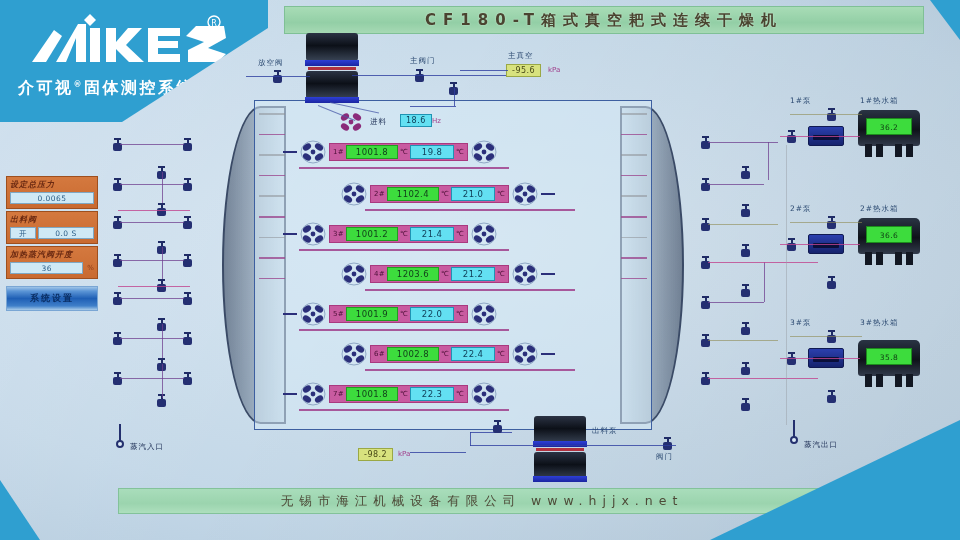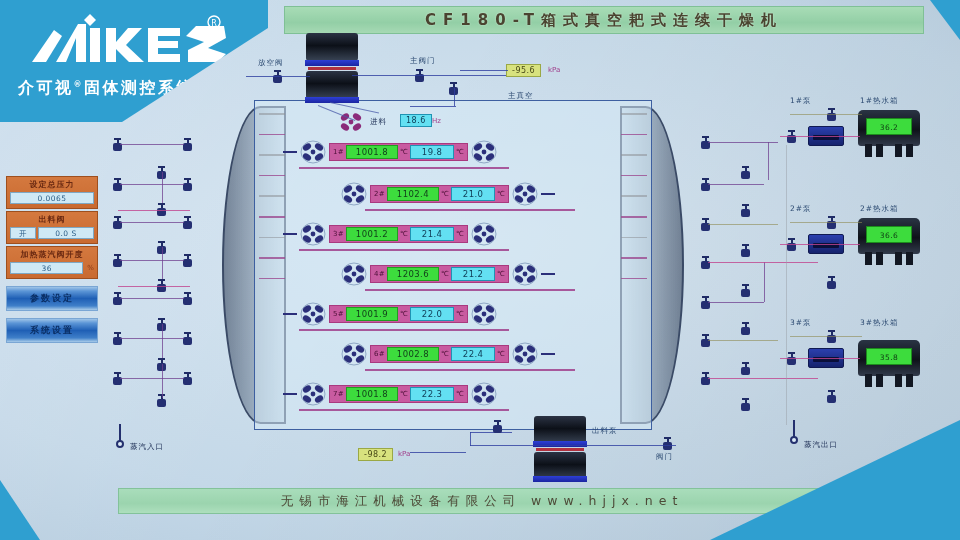--- a/index.html
+++ b/index.html
@@ -47,22 +47,22 @@
 
   
   #left-panel { position:absolute; left:6px; top:176px; width:92px; }
   .orange-box {
     background:linear-gradient(180deg,#d4793f,#c96a30);
     border:1px solid #9e4f1e;
     margin-bottom:2px; padding:2px 3px 4px;
     filter: blur(.45px);
   }
   .orange-box .ob-title {
-    font-size:8px; color:#6b2a12; text-align:center; letter-spacing:1px;
-    font-weight:bold; margin-bottom:2px;
+    font-size:8px; color:#6b2a12; text-align:left; letter-spacing:1px;
+    font-weight:bold; margin-bottom:2px;font-style:italic;
   }
   .ob-row { display:flex; gap:2px; }
   .ob-val {
     flex:1; background:#cfe9f5; border:1px solid #7ea8c4;
     height:12px; font-size:7.5px; color:#2b5d86; text-align:center;
     line-height:12px; letter-spacing:.5px;
   }
   .ob-unit { font-size:7px; color:#8a3a18; align-self:center; padding-left:2px; }
 
   .blue-btn {
@@ -254,21 +254,20 @@
     </div>
 
     <div class="orange-box">
       <div class="ob-title">加热蒸汽阀开度</div>
       <div class="ob-row">
         <div class="ob-val">36</div>
         <div class="ob-unit">%</div>
       </div>
     </div>
 
-    <div class="blue-btn">参数设定</div>
     <div class="blue-btn">系统设置</div>
   </div>
 
   <div>
 
     <div class="valve" style="left:112px; top:138px;">
         <div class="vtop"></div>
         <div class="vstem"></div>
         <div class="vbody"></div>
       </div>
@@ -797,21 +796,21 @@
     </div>
   <div class="valve" style="left:448px; top:82px;">
       <div class="vtop"></div>
       <div class="vstem"></div>
       <div class="vbody"></div>
     </div>
   <div class="pipe h blue" style="left:352px; top:75px; width:170px;"></div>
   <div class="pipe v blue" style="left:454px; top:88px; height:18px;"></div>
   <div class="pipe h blue" style="left:410px; top:106px; width:46px;"></div>
 
-  <div class="lbl" style="left:508px; top:51px;margin-top:40px;">主真空</div>
+  <div class="lbl" style="left:508px; top:51px;">主真空</div>
   <div class="yellow-val" style="left:506px; top:64px;">-95.6</div>
   <div class="unit-sm" style="left:548px; top:66px;">kPa</div>
   <div class="pipe h blue" style="left:460px; top:70px; width:48px;"></div>
 
   <div class="fan" style="position:absolute; left:338px; top:110px;">
     <svg width="26" height="24" viewBox="0 0 26 24">
         <g fill="#8b2b7a">
       <ellipse cx="7" cy="7" rx="4.5" ry="3" transform="rotate(-35 7 7)"></ellipse>
       <ellipse cx="19" cy="7" rx="4.5" ry="3" transform="rotate(35 19 7)"></ellipse>
       <ellipse cx="7" cy="17" rx="4.5" ry="3" transform="rotate(35 7 17)"></ellipse>

